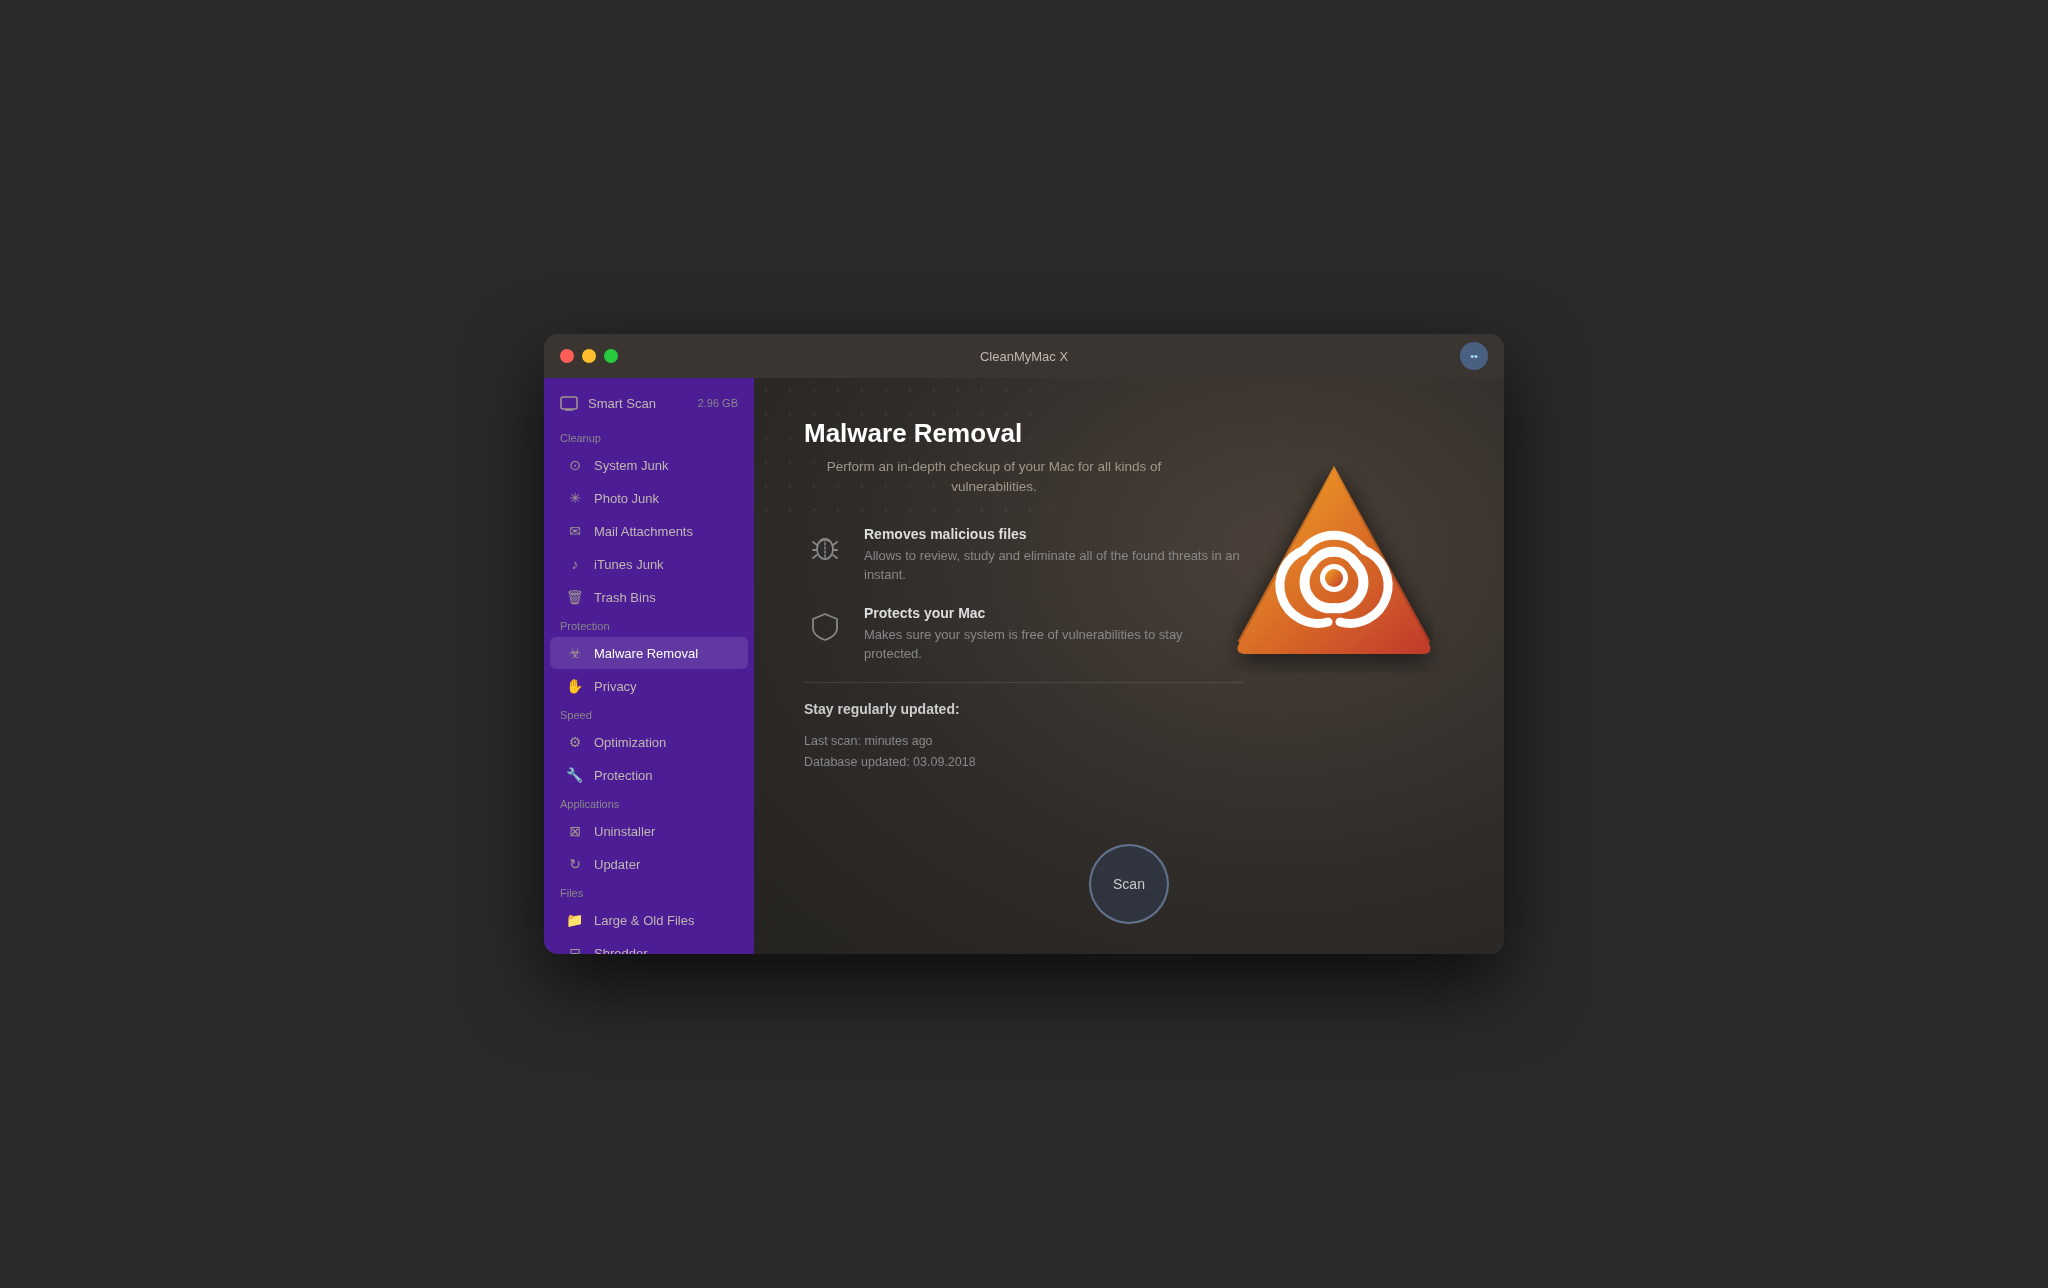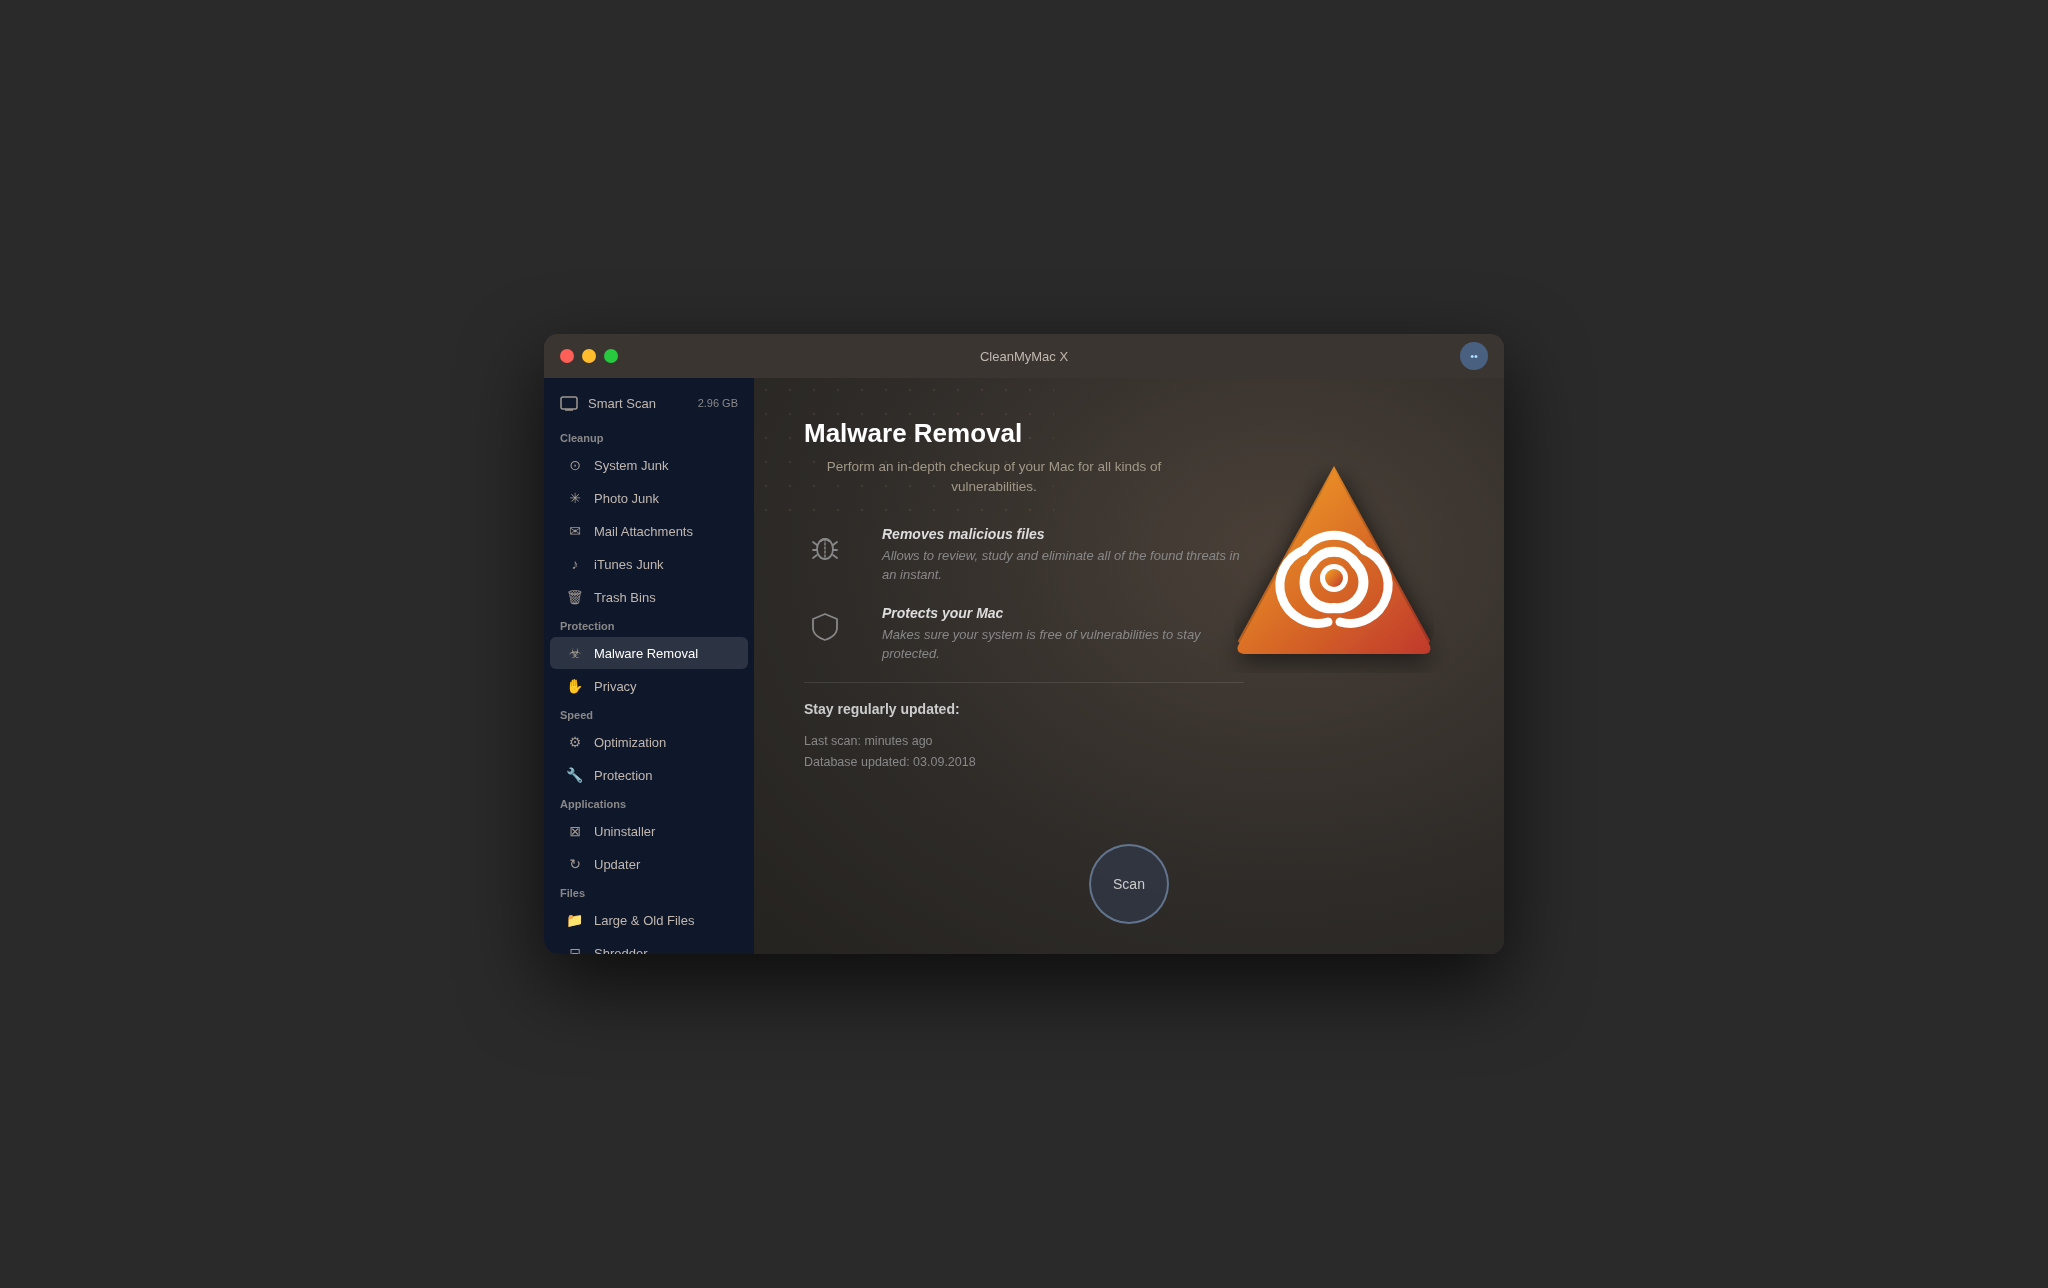--- a/index.html
+++ b/index.html
@@ -64,21 +64,21 @@
       color: #aaddff;
     }
     .main-content {
       display: flex;
       flex: 1;
       overflow: hidden;
     }
     
     .sidebar {
       width: 210px;
-      background: #0f172a;
+      background: #4c1d95;
       padding: 8px 0;
       overflow-y: auto;
       flex-shrink: 0;
     }
     .sidebar-smart-scan {
       display: flex;
       align-items: center;
       padding: 8px 16px;
       cursor: pointer;
       color: #c0b8b0;
@@ -87,21 +87,21 @@
       margin-bottom: 6px;
     }
     .smart-scan-badge {
       margin-left: auto;
       font-size: 11px;
       color: #888;
     }
     .sidebar-section-label {
       padding: 6px 16px 4px;
       font-size: 11px;
-      font-weight: 700;
+      font-weight: 400;
       color: #888;
       text-transform: none;
       letter-spacing: 0;
     }
     .sidebar-item {
       display: flex;
       align-items: center;
       padding: 7px 16px;
       cursor: pointer;
       color: #c0b8b0;
@@ -163,23 +163,22 @@
       text-align: center;
     }
     .features {
       display: flex;
       flex-direction: column;
       gap: 20px;
       max-width: 440px;
     }
     .feature-item {
       display: flex;
-      gap: 36px;
+      gap: 18px;
       align-items: flex-start;
-      font-style: italic;
     }
     .feature-icon {
       width: 42px;
       height: 42px;
       flex-shrink: 0;
       display: flex;
       align-items: center;
       justify-content: center;
       color: #888;
     }

